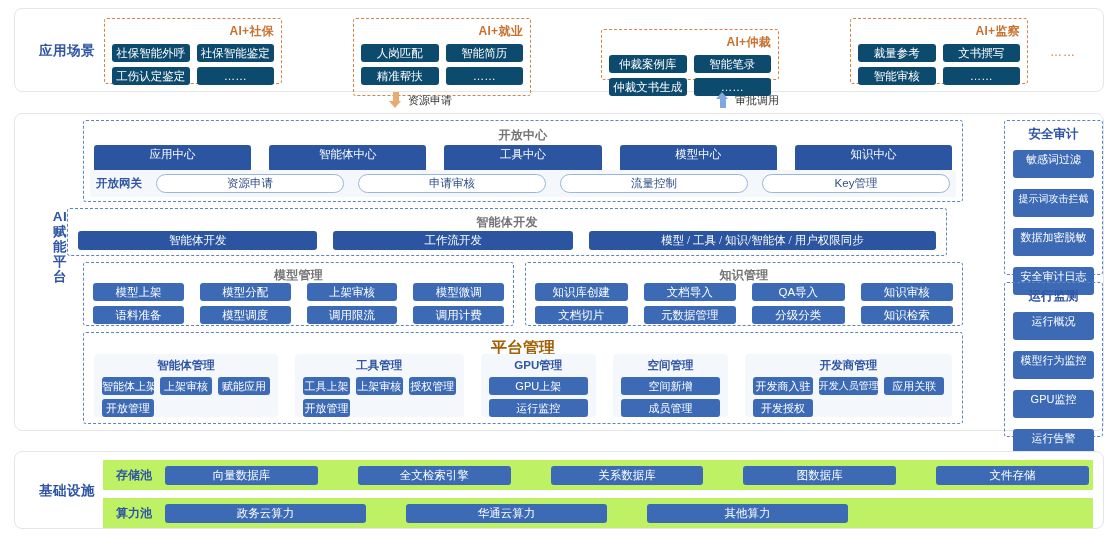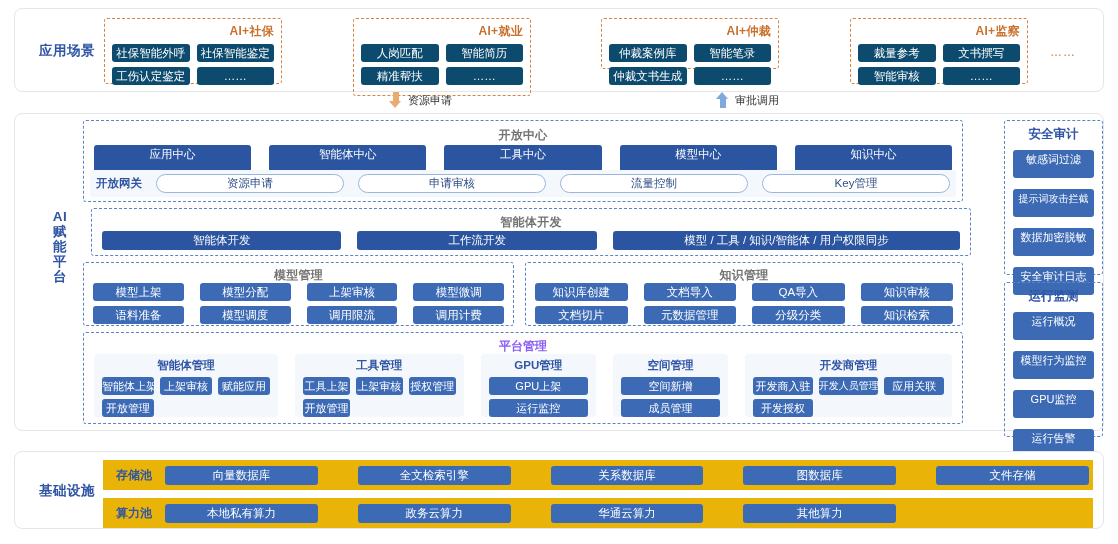--- a/index.html
+++ b/index.html
@@ -144,21 +144,21 @@
   .mg-grid {
     position: absolute; left: 9px; right: 9px; top: 20px;
     display: grid; grid-template-columns: repeat(4, 1fr);
     column-gap: 16px; row-gap: 5px;
   }
   .mg-grid .btn-mid { height: 18px; line-height: 18px; }
 
   
   .pm-title {
     position: absolute; left: 0; right: 0; top: 5px;
-    color: #8b5cf6; font-weight: bold; font-size: 12px; text-align: center;
+    color: #a16207; font-weight: bold; font-size: 16px; text-align: center;
   }
   .pm-cols {
     position: absolute; left: 10px; right: 10px; top: 21px; bottom: 6px;
     display: flex; gap: 17px;
   }
   .pm-col {
     background: #f4f7fb; border-radius: 4px;
     padding: 4px 8px 6px; display: flex; flex-direction: column;
   }
   .pm-col-title {
@@ -175,21 +175,21 @@
     color: #2f55a4; font-weight: bold; font-size: 12.5px;
     text-align: center; margin-top: 5px;
   }
   .side-list { display: flex; flex-direction: column; gap: 11px; padding: 7px 8px 8px; }
   .side-list .btn-mid { height: 28px; line-height: 19px; font-size: 11px; }
 
   
   .inf-rows { position: absolute; left: 88px; right: 10px; top: 8px; bottom: 8px; }
   .inf-row {
     position: absolute; left: 0; right: 0; height: 30px;
-    background: #eab308; display: flex; align-items: center;
+    background: #bef264; display: flex; align-items: center;
   }
   .inf-row.r1 { top: 0; }
   .inf-row.r2 { top: 38px; }
   .inf-label {
     width: 62px; flex: 0 0 62px;
     color: #2f55a4; font-weight: bold; font-size: 12px;
     text-align: center;
   }
   .inf-btns { flex: 1 1 auto; display: flex; gap: 40px; padding-right: 4px; }
   .inf-btns .btn-mid { flex: 1 1 0; height: 19px; line-height: 19px; }
@@ -221,21 +221,21 @@
       <div class="scn-row">
         <div class="scn-chip">人岗匹配</div>
         <div class="scn-chip">智能简历</div>
       </div>
       <div class="scn-row">
         <div class="scn-chip">精准帮扶</div>
         <div class="scn-chip">……</div>
       </div>
     </div>
 
-    <div class="scn-group" style="left:586px; top:9px; width:178px; height:51px;">
+    <div class="scn-group" style="left:586px; top:20px; width:178px; height:51px;">
       <div class="scn-title">AI+仲裁</div>
       <div class="scn-row">
         <div class="scn-chip">仲裁案例库</div>
         <div class="scn-chip">智能笔录</div>
       </div>
       <div class="scn-row">
         <div class="scn-chip">仲裁文书生成</div>
         <div class="scn-chip">……</div>
       </div>
     </div>
@@ -291,21 +291,21 @@
       </div>
       <div class="oc-gw">
         <span class="gw-label">开放网关</span>
         <div class="btn-out">资源申请</div>
         <div class="btn-out">申请审核</div>
         <div class="btn-out">流量控制</div>
         <div class="btn-out">Key管理</div>
       </div>
     </div>
 
-    <div class="dash-box" style="left:76px; top:94px; width:880px; height:48px;">
+    <div class="dash-box" style="left:52px; top:94px; width:880px; height:48px;font-family:Liberation Serif, serif;">
       <div class="blk-title" style="position:absolute; left:0; right:0; top:5px;">智能体开发</div>
       <div class="ad-row">
         <div class="btn-dark">智能体开发</div>
         <div class="btn-dark">工作流开发</div>
         <div class="btn-dark" style="flex:1.45 1 0;">模型 / 工具 / 知识/智能体 / 用户权限同步</div>
       </div>
     </div>
 
     <div class="dash-box" style="left:68px; top:148px; width:431px; height:64px;">
       <div class="blk-title" style="position:absolute; left:0; right:0; top:4px;">模型管理</div>
@@ -421,21 +421,20 @@
           <div class="btn-mid">向量数据库</div>
           <div class="btn-mid">全文检索引擎</div>
           <div class="btn-mid">关系数据库</div>
           <div class="btn-mid">图数据库</div>
           <div class="btn-mid">文件存储</div>
         </div>
       </div>
       <div class="inf-row r2">
         <div class="inf-label">算力池</div>
         <div class="inf-btns">
-          <div class="btn-mid">本地私有算力</div>
           <div class="btn-mid">政务云算力</div>
           <div class="btn-mid">华通云算力</div>
           <div class="btn-mid">其他算力</div>
           <div class="spacer"></div>
         </div>
       </div>
     </div>
   </div>
 
 </div>

